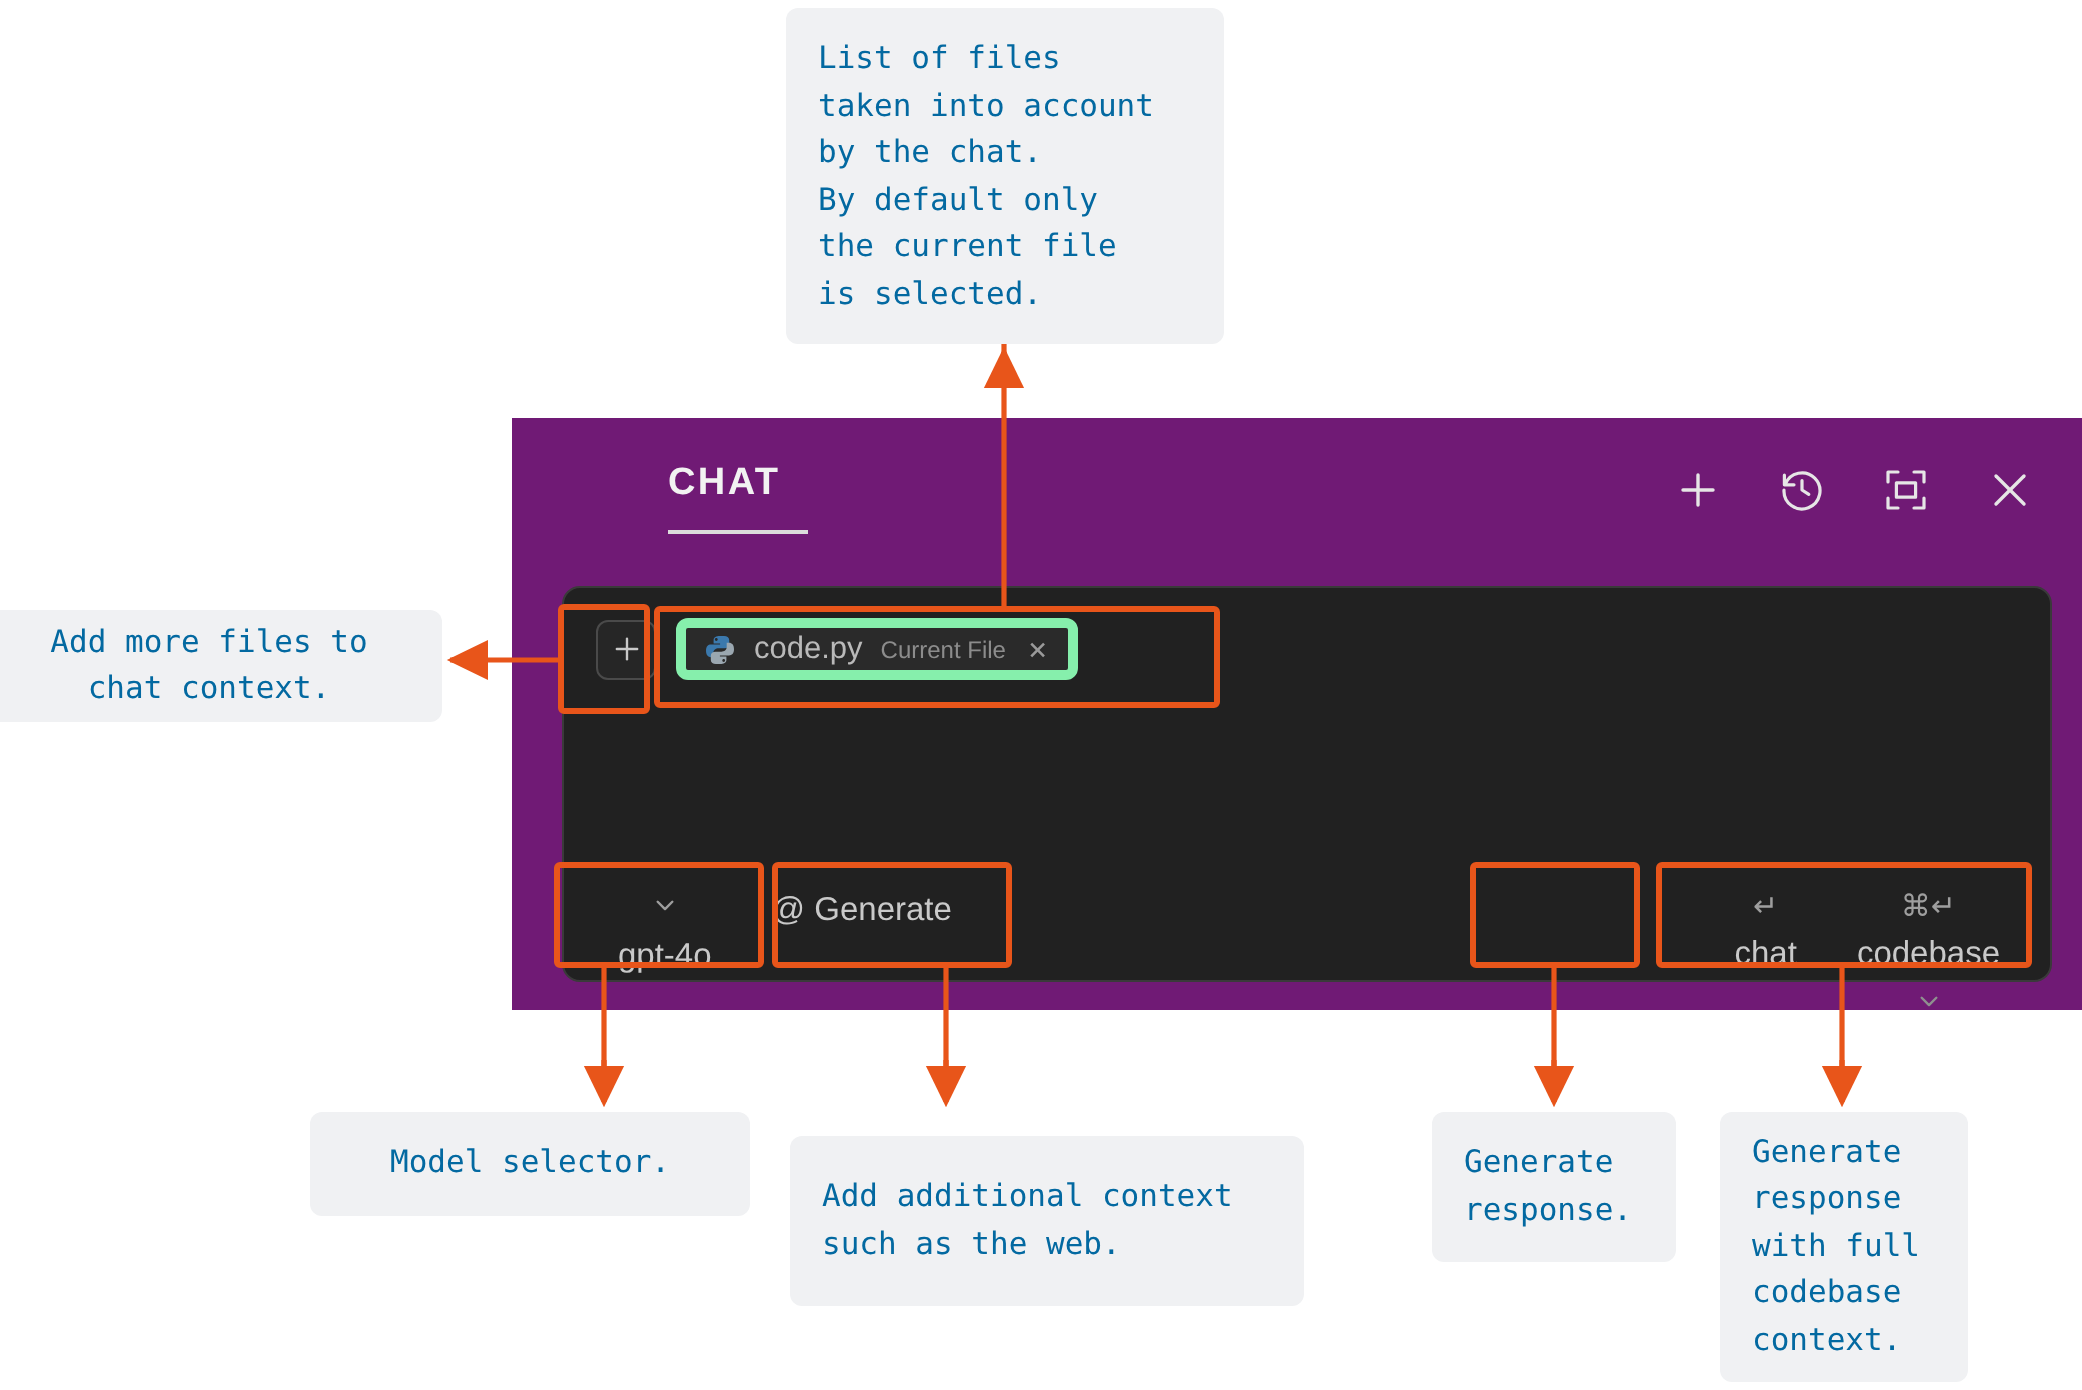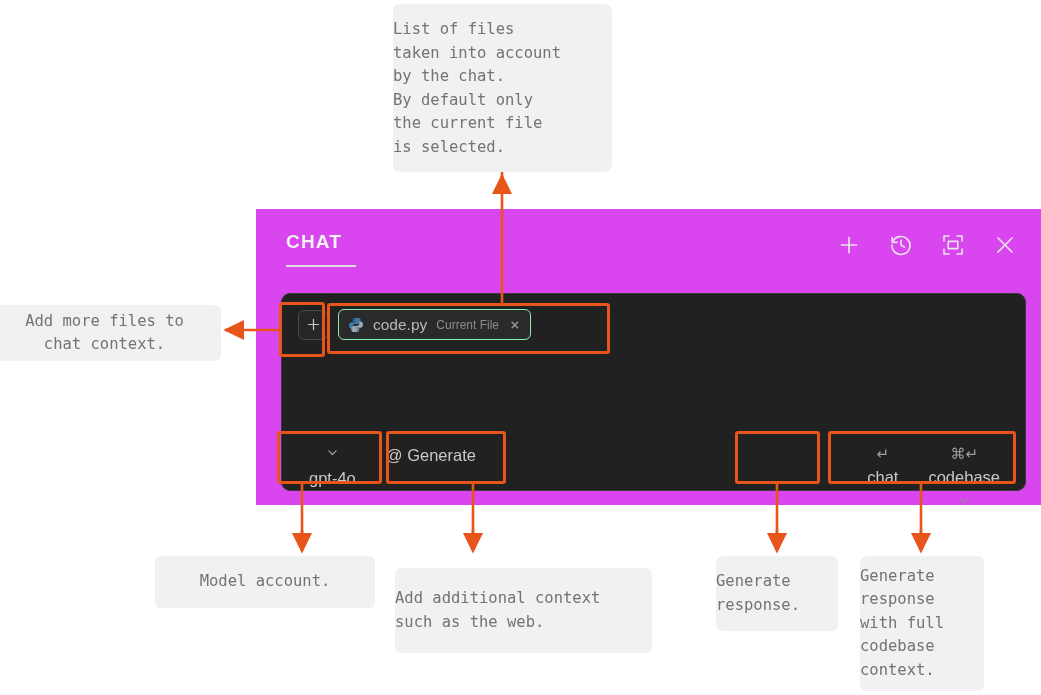--- a/index.html
+++ b/index.html
@@ -10,39 +10,40 @@
     font-family: "DejaVu Sans Mono", monospace;
     overflow: hidden;
   }
   #root { position: relative; width: 1041px; height: 695px; }
 
   
   .callout {
     position: absolute;
     background: #f0f1f3;
     border-radius: 6px;
-    color: #737373;
+    color: #0369a1;
     font-family: "DejaVu Sans Mono", monospace;
     font-size: 15.5px;
     line-height: 23.5px;
     white-space: pre;
-    padding: 14px 0;
+    padding: 14px 16px;
   }
   .callout.center { text-align: center; }
 
   
   #arrows { position: absolute; inset: 0; pointer-events: none; }
 
   
   #chat-panel {
     position: absolute;
     left: 256px; top: 209px;
     width: 785px; height: 296px;
-    background: #d946ef;
+    background: #701a75;
     overflow: hidden;
+    padding-left: 48px;
   }
   #panel-header {
     position: relative;
     height: 78px;
     padding: 22px 24px 0 30px;
     display: flex;
     align-items: flex-start;
     justify-content: space-between;
   }
   #chat-title-wrap { display: flex; flex-direction: column; }
@@ -84,21 +85,21 @@
     background: #262626;
     color: #c8c8c8;
     display: flex; align-items: center; justify-content: center;
     cursor: pointer;
   }
   #file-chip {
     display: flex; align-items: center; gap: 9px;
     height: 31px;
     padding: 0 10px 0 9px;
     background: #2a2a2a;
-    border: 1px solid #86efac;
+    border: 5px solid #86efac;
     border-radius: 6px;
     cursor: pointer;
   }
   #py-icon { width: 16px; height: 16px; display: block; }
   .chip-name {
     color: #b9b9b9;
     font-family: "Liberation Sans", sans-serif;
     font-size: 15.5px;
   }
   .chip-sub {
@@ -150,21 +151,21 @@
   <div class="callout" style="left:393px; top:4px; width:219px; height:168px;">List of files
 taken into account
 by the chat.
 By default only
 the current file
 is selected.</div>
 
   <div class="callout center" style="left:-12px; top:305px; width:233px; height:56px; display:flex; align-items:center; justify-content:center;">Add more files to
 chat context.</div>
 
-  <div class="callout center" style="left:155px; top:556px; width:220px; height:52px; display:flex; align-items:center; justify-content:center;">Model account.</div>
+  <div class="callout center" style="left:155px; top:556px; width:220px; height:52px; display:flex; align-items:center; justify-content:center;">Model selector.</div>
 
   <div class="callout" style="left:395px; top:556px; width:257px; height:85px; display:flex; align-items:center;margin-top:12px;">Add additional context
 such as the web.</div>
 
   <div class="callout" style="left:716px; top:556px; width:122px; height:75px; display:flex; align-items:center;">Generate
 response.</div>
 
   <div class="callout" style="left:860px; top:556px; width:124px; height:135px; display:flex; align-items:center;">Generate
 response
 with full

